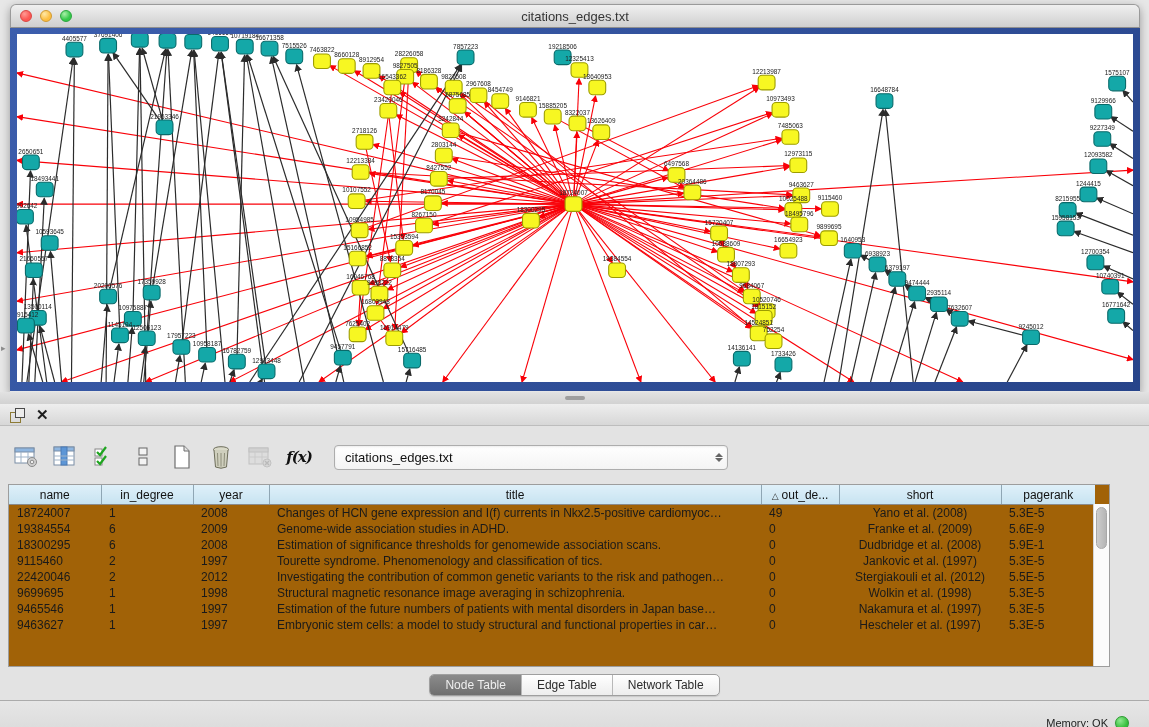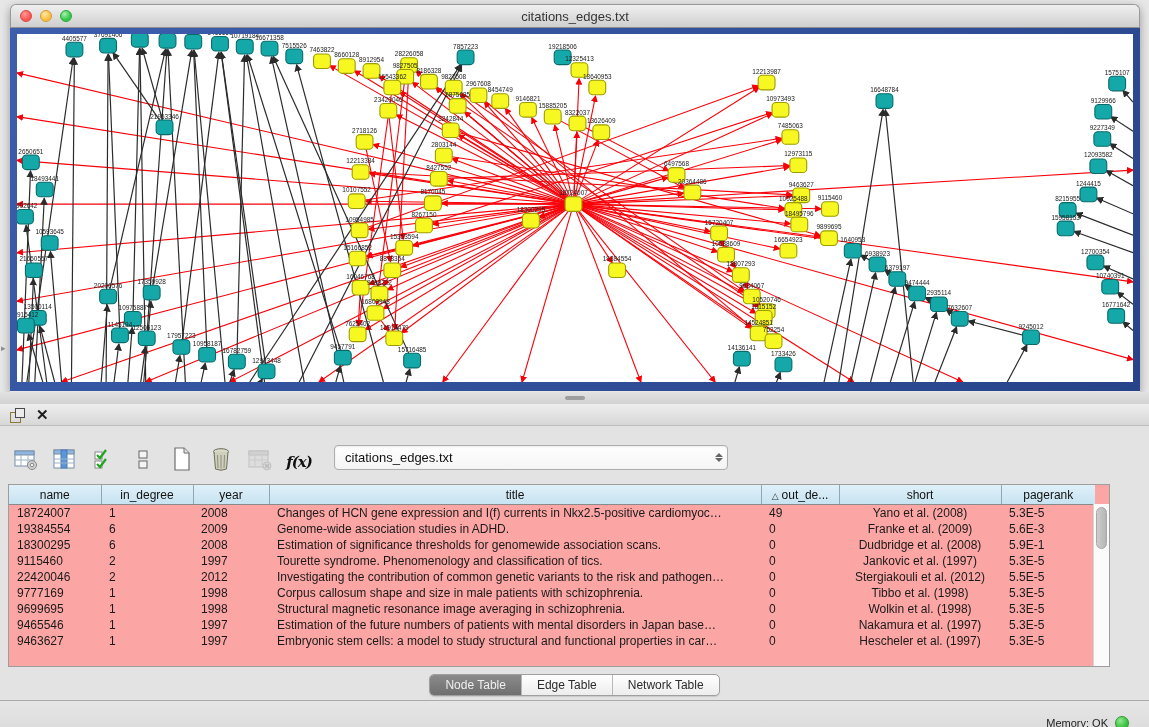--- a/index.html
+++ b/index.html
@@ -30,32 +30,32 @@
   .panel-titlebar{height:22px;background:linear-gradient(#eeeeee,#d7d7d7);border-bottom:1px solid #bdbdbd;display:flex;align-items:center;padding:0 10px;font-size:13px;color:#222;box-sizing:border-box}
   .panel-title{flex:1}
   .pt-icons{display:flex;align-items:center;gap:12px}
   .float-icon{position:relative;width:14px;height:14px;display:inline-block}
   .float-icon .sq1{position:absolute;left:0;top:4px;width:9px;height:9px;border:1px solid #8d7b35;background:transparent}
   .float-icon .sq2{position:absolute;left:5px;top:0;width:8px;height:8px;border:1px solid #4a4a4a;background:#ececec}
   .close-x{font-size:15px;font-weight:bold;color:#1c1c1c;line-height:14px;cursor:default}
 
   
   .toolbar{position:absolute;left:12px;top:34px;height:38px;display:flex;align-items:center;gap:11px}
-  .tbtn{width:28px;height:28px;display:flex;align-items:flex-end;justify-content:center}
+  .tbtn{width:28px;height:28px;display:flex;align-items:center;justify-content:center}
   .tbtn.disabled{opacity:.45}
   .fx{font-family:"DejaVu Serif",serif;font-style:italic;font-size:15px;font-weight:bold;color:#111;letter-spacing:-1px}
   .combo{margin-left:10px;width:392px;height:23px;background:linear-gradient(#ffffff,#f4f4f4);border:1px solid #adadad;border-radius:4px;display:flex;align-items:center;box-shadow:inset 0 1px 2px rgba(0,0,0,.08);position:relative}
   .combo-value{flex:1;padding-left:10px;font-size:13px;color:#111}
   .combo-spin{width:16px;height:100%;display:flex;flex-direction:column;align-items:center;justify-content:center;gap:1px}
   .combo-spin i{display:block;width:0;height:0;border-left:4px solid transparent;border-right:4px solid transparent}
   .combo-spin .up{border-bottom:4px solid #666}
   .combo-spin .dn{border-top:4px solid #666}
 
   
-  .tablewrap{position:absolute;left:8px;top:80px;width:1102px;height:183px;background:#fca5a5;border:1px solid #9d9d9d;box-sizing:border-box;overflow:hidden}
+  .tablewrap{position:absolute;left:8px;top:80px;width:1102px;height:183px;background:#a16207;border:1px solid #9d9d9d;box-sizing:border-box;overflow:hidden}
   table.grid{border-collapse:collapse;table-layout:fixed;width:1086px;font-size:12px}
   table.grid th{height:19px;background:linear-gradient(#dff0f9,#c7e3f1);border-right:1px solid #8fa6b4;border-bottom:1px solid #8a8a8a;font-weight:normal;color:#111;text-align:center;padding:0 4px;overflow:hidden;white-space:nowrap}
   table.grid th:last-child{border-right:none}
   table.grid td{height:16px;line-height:16px;padding:0 0 0 8px;color:#1a1a1a;white-space:nowrap;overflow:hidden}
   table.grid td:nth-child(6){text-align:center;padding-left:0}
   .sort-tri{font-size:9px;margin-right:3px;color:#333}
   .vscroll{position:absolute;right:0;top:19px;bottom:0;width:15px;background:#fbfbfb;border-left:1px solid #d4d4d4}
   .vthumb{position:absolute;left:2px;right:2px;top:3px;height:40px;background:linear-gradient(90deg,#cdcdcd,#b5b5b5);border:1px solid #a8a8a8;border-radius:6px}
 
   
@@ -832,21 +832,21 @@
             <td>Yano et al. (2008)</td>
             <td>5.3E-5</td>
           </tr>
           <tr>
             <td>19384554</td>
             <td>6</td>
             <td>2009</td>
             <td>Genome-wide association studies in ADHD.</td>
             <td>0</td>
             <td>Franke et al. (2009)</td>
-            <td>5.6E-3</td>
+            <td>5.6E-9</td>
           </tr>
           <tr>
             <td>18300295</td>
             <td>6</td>
             <td>2008</td>
             <td>Estimation of significance thresholds for genomewide association scans.</td>
             <td>0</td>
             <td>Dudbridge et al. (2008)</td>
             <td>5.9E-1</td>
           </tr>
@@ -860,29 +860,20 @@
             <td>5.3E-5</td>
           </tr>
           <tr>
             <td>22420046</td>
             <td>2</td>
             <td>2012</td>
             <td>Investigating the contribution of common genetic variants to the risk and pathogen…</td>
             <td>0</td>
             <td>Stergiakouli et al. (2012)</td>
             <td>5.5E-5</td>
-          </tr>
-          <tr>
-            <td>9777169</td>
-            <td>1</td>
-            <td>1998</td>
-            <td>Corpus callosum shape and size in male patients with schizophrenia.</td>
-            <td>0</td>
-            <td>Tibbo et al. (1998)</td>
-            <td>5.3E-5</td>
           </tr>
           <tr>
             <td>9699695</td>
             <td>1</td>
             <td>1998</td>
             <td>Structural magnetic resonance image averaging in schizophrenia.</td>
             <td>0</td>
             <td>Wolkin et al. (1998)</td>
             <td>5.3E-5</td>
           </tr>

